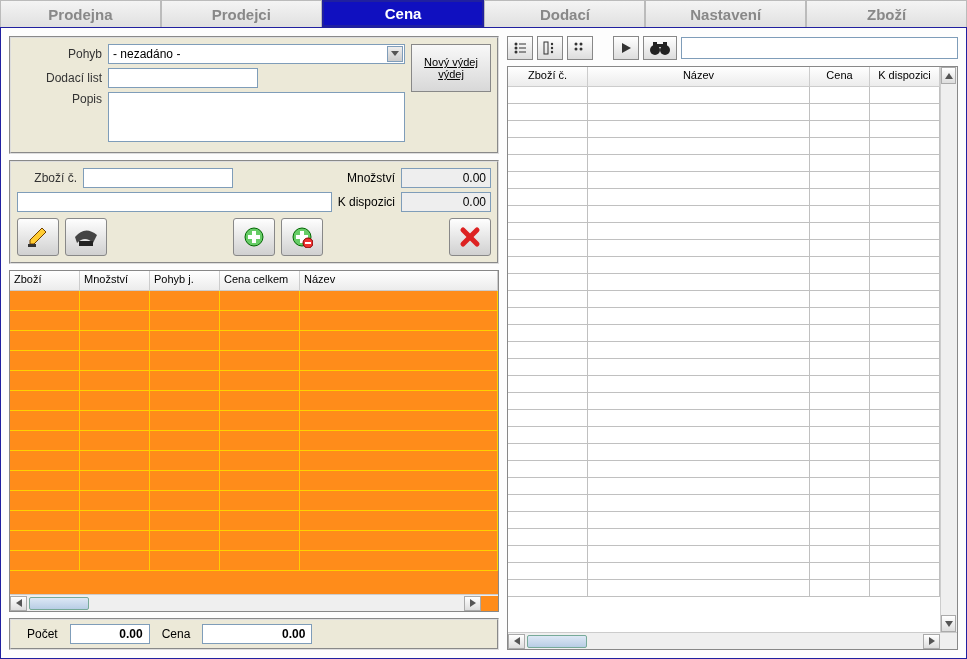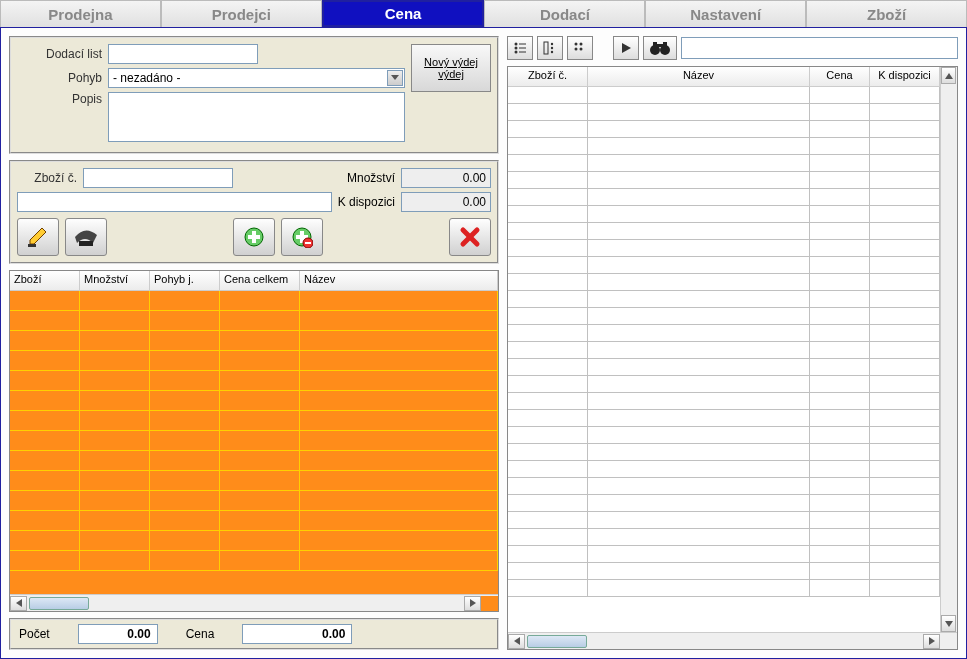--- a/index.html
+++ b/index.html
@@ -151,22 +151,22 @@
   border-top: 1px solid #ccc;
 }
 .hscroll .arrow-btn { width: 17px; height: 15px; background: linear-gradient(#fff,#ddd); border:1px solid #aaa; display:flex;align-items:center;justify-content:center;}
 .hscroll .thumb { width: 60px; height: 13px; background: linear-gradient(#dde8f5,#b8cde5); border:1px solid #7a9; margin-left: 2px; border-radius:2px;}
 .hscroll .track { flex:1; }
 .hscroll .corner { width: 17px; height:15px; background:#FF8C1A; }
 
 .footer-row {
   display: flex;
   align-items: center;
-  gap: 28px;
-  padding: 4px 8px;
+  gap: 12px;
+  padding: 4px 16px;
   background: #ece9d8;
   border: 2px groove #ddd;
 }
 .footer-row label { font-size: 12px; }
 .footer-row .num-box {
   width: 80px; height: 20px; border: 1px solid #7F9DB9; background:#fff;
   text-align:right; padding: 2px 6px; font-weight:bold;
 }
 
 .right-toolbar { display:flex; gap:4px; align-items:center; }
@@ -200,34 +200,34 @@
   <div class="tab">Dodací</div>
   <div class="tab">Nastavení</div>
   <div class="tab">Zboží</div>
 </div>
 
 <div class="workarea">
   <div class="left-col">
 
     <div class="panel" style="display:flex; gap:6px;">
       <div style="flex:1;">
-        <div class="form-row">
-          <div class="form-label">Dodací list</div>
-          <input class="text-input small" value="" style="">
-        </div>
         <div class="form-row">
           <div class="form-label">Pohyb</div>
           <div class="combo-wrap">
             <input class="combo" style="width: 100%;" value="- nezadáno -">
             <div class="arrow">
               <svg width="8" height="6">
                   <polygon points="0,0 8,0 4,5" fill="#555"></polygon>
                 </svg>
             </div>
           </div>
+        </div>
+        <div class="form-row">
+          <div class="form-label">Dodací list</div>
+          <input class="text-input small" value="" style="">
         </div>
         <div class="form-row" style="align-items:flex-start;">
           <div class="form-label">Popis</div>
           <textarea class="textarea" style=""></textarea>
         </div>
       </div>
       <button class="big-btn">
         <span>Nový výdej</span><br>
         <span>výdej</span>
       </button>

